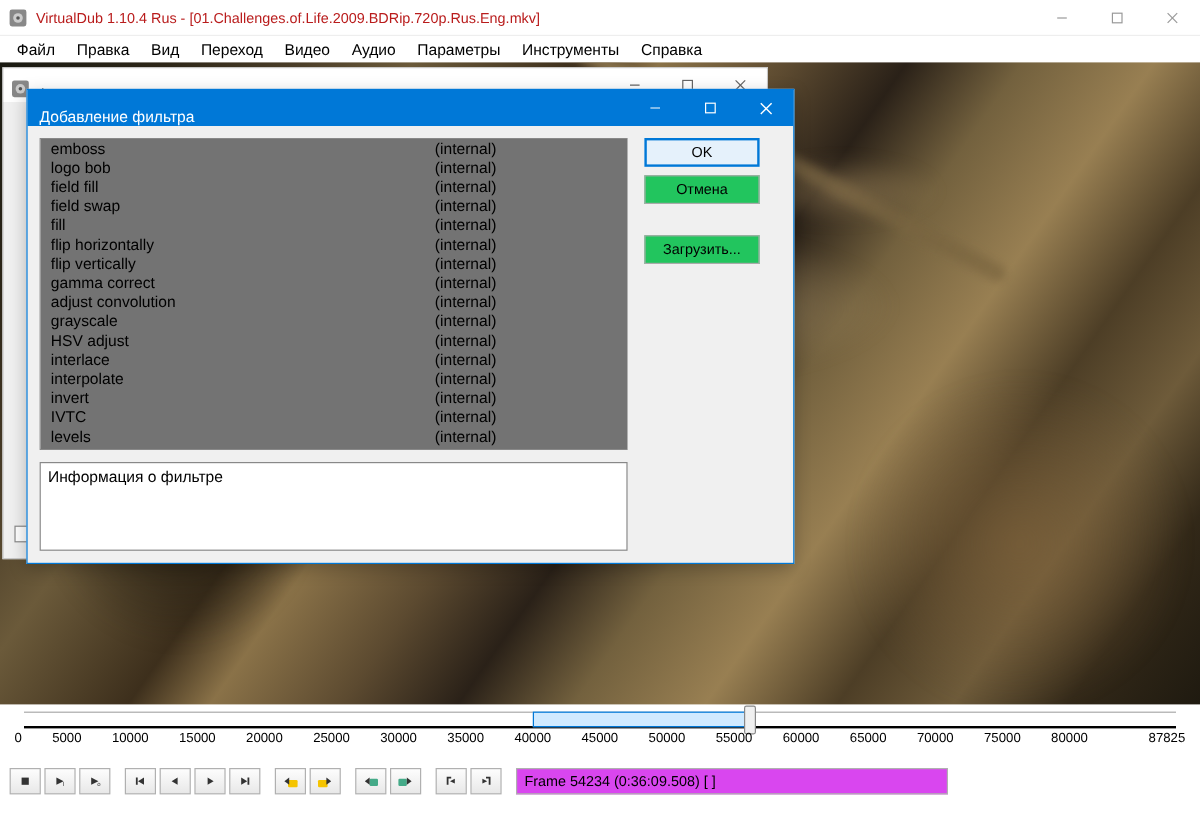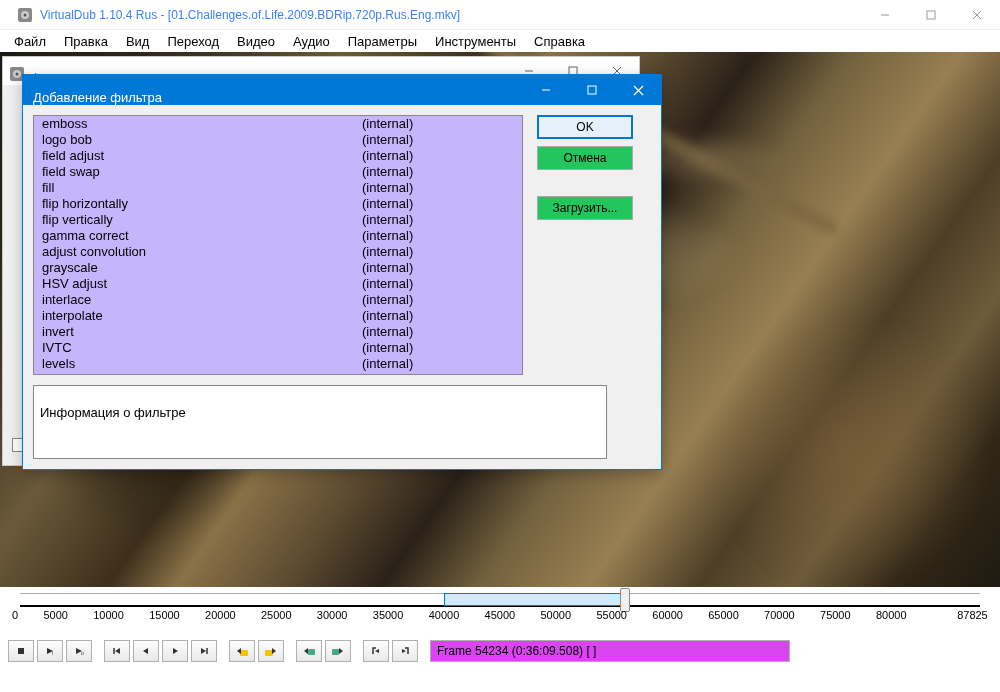--- a/index.html
+++ b/index.html
@@ -13,22 +13,22 @@
     position: relative;
     color: #000;
   }
 
   
   .main-titlebar {
     height: 30px;
     background: #fff;
     display: flex;
     align-items: center;
-    color: #3b82f6;
-    padding-left: 16px;
+    color: #b91c1c;
+    padding-left: 6px;
     border-bottom: 1px solid #eee;
   }
   .main-titlebar .icon-box {
     width: 18px; height: 18px;
     margin-right: 6px;
     display:flex;align-items:center;justify-content:center;
   }
   .main-titlebar .title { font-size: 12px; }
   .main-win-controls {
     margin-left: auto;
@@ -201,21 +201,21 @@
   .add-filter-title .wb.close { background: transparent; }
 
   .add-filter-body {
     padding: 10px;
     display: flex;
     gap: 14px;
   }
   .filter-list {
     width: 490px; height: 260px;
     border: 1px solid #888;
-    background: #c4b5fd;
+    background: #737373;
     overflow-y: scroll;
     font-size: 13px;
   }
   .filter-list::-webkit-scrollbar { width: 17px; }
   .filter-list::-webkit-scrollbar-track { background: #f0f0f0; border-left:1px solid #ddd;}
   .filter-list::-webkit-scrollbar-thumb { background: #c8c8c8; border:1px solid #aaa;}
   .filter-row {
     display: flex;
     padding: 0 8px;
     line-height: 16px;
@@ -238,23 +238,23 @@
     border: 2px solid #0078d7;
     background: #e5f1fb;
   }
   .dlg-buttons .gap { height: 12px; }
 
   .filter-info {
     margin: 0 10px 10px 10px;
     height: 74px;
     border: 1px solid #888;
     background: #fff;
-    padding: 19px 6px;
+    padding: 4px 6px;
     font-size: 13px;
-    width: 574px;
+    width: 490px;
   }
 
   
   .partial-check {
     position: absolute;
     left: 12px; top: 438px;
     width: 14px; height: 14px;
     border: 1px solid #888;
     background: #fff;
   }
@@ -364,21 +364,21 @@
     <div class="filter-list" id="filter-list">
         <div class="filter-row">
           <span class="fname">emboss</span>
           <span>(internal)</span>
         </div>
         <div class="filter-row">
           <span class="fname">logo bob</span>
           <span>(internal)</span>
         </div>
         <div class="filter-row">
-          <span class="fname">field adjust</span>
+          <span class="fname">field fill</span>
           <span>(internal)</span>
         </div>
         <div class="filter-row">
           <span class="fname">field swap</span>
           <span>(internal)</span>
         </div>
         <div class="filter-row">
           <span class="fname">fill</span>
           <span>(internal)</span>
         </div>

